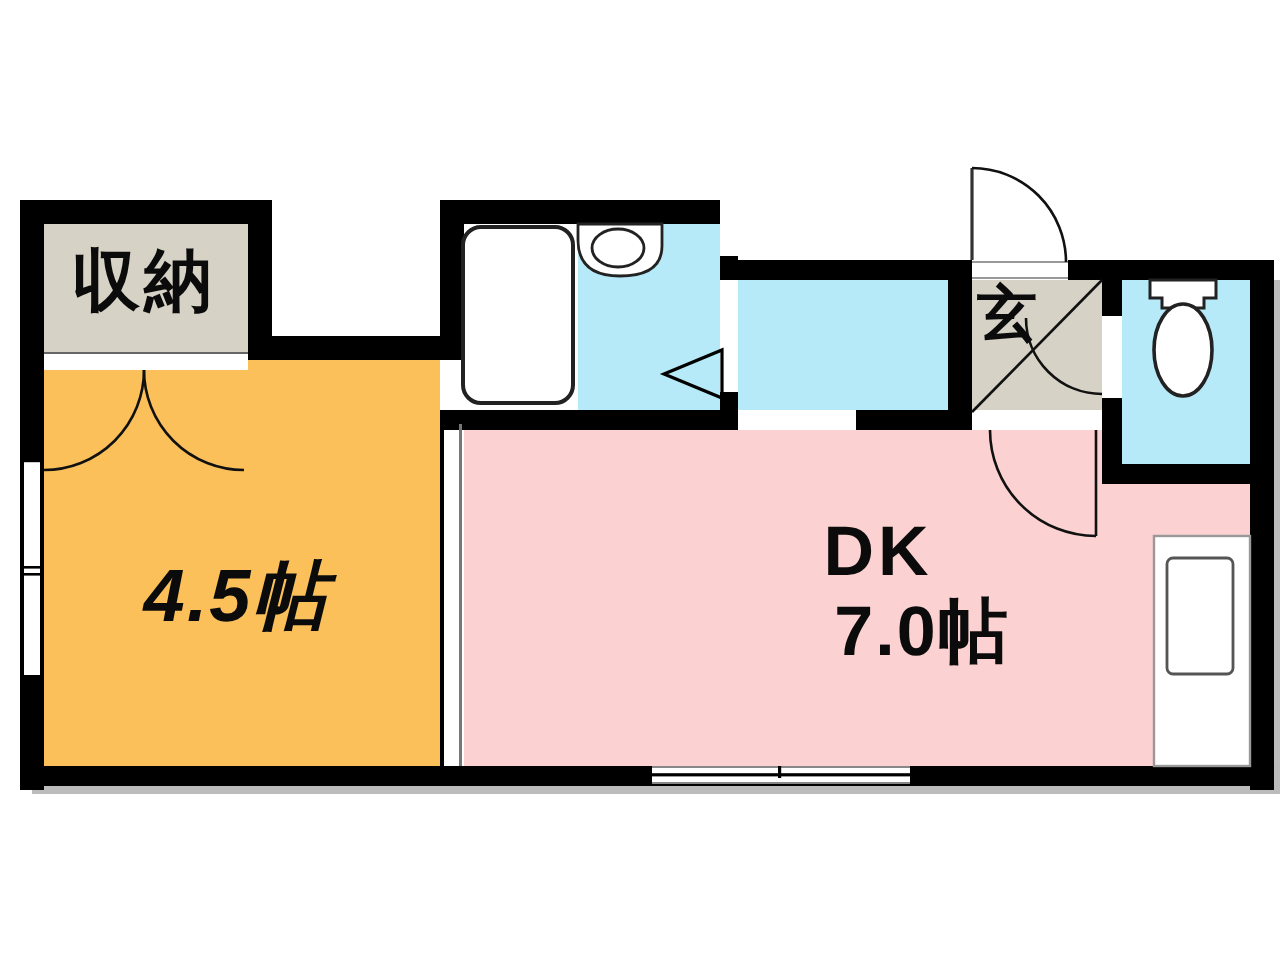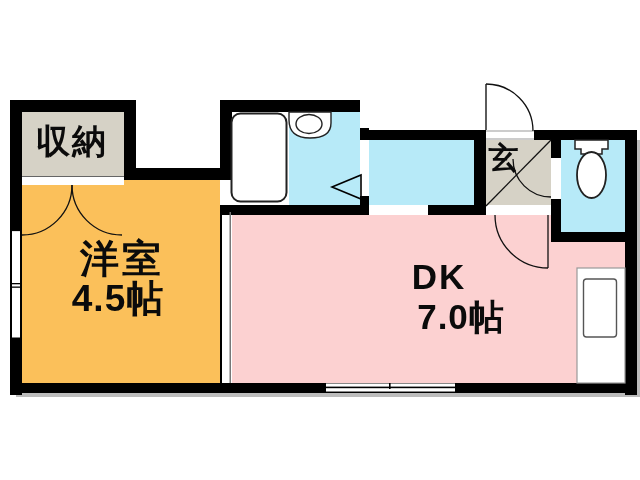--- a/index.html
+++ b/index.html
@@ -108,18 +108,17 @@
       <line x1="486" y1="84" x2="486" y2="130" stroke="#333333" stroke-width="1.6"></line>
       <path d="M486,84 A47,47 0 0 1 533,131"></path>
       <line x1="548" y1="215" x2="548" y2="268"></line>
       <path d="M548,268 A53,53 0 0 1 495,215"></path>
       <path d="M513,159 A38,38 0 0 0 551,197"></path>
       <line x1="486" y1="206" x2="551" y2="140"></line>
     </g>
   </svg>
 
   <div class="room-label lbl-closet" style="left:72px;top:141px;">収納</div>
-  <div class="room-label lbl-western" style="left:122px;top:258px;">洋室</div>
-  <div class="room-label lbl-western-size" style="left:118px;top:298px;">4.5帖</div>
+  <div class="room-label lbl-western-size" style="left:118px;top:298px;font-style:italic;">4.5帖</div>
   <div class="room-label lbl-dk" style="left:424px;top:276px;margin-left:15px;">DK</div>
   <div class="room-label lbl-dk-size" style="left:424px;top:316px;">7.0帖</div>
   <div class="room-label lbl-entrance" style="left:504px;top:158px;">玄</div>
 </div>
 
 </body></html>

